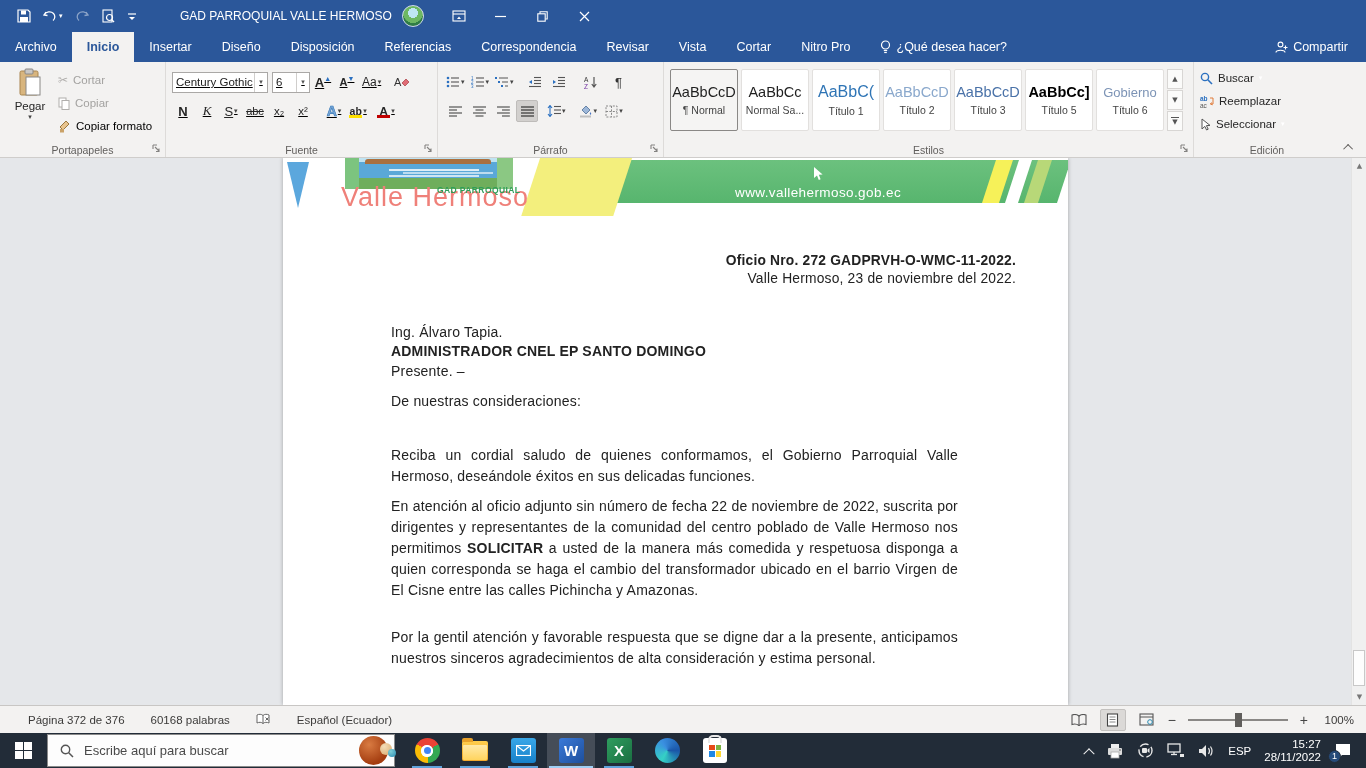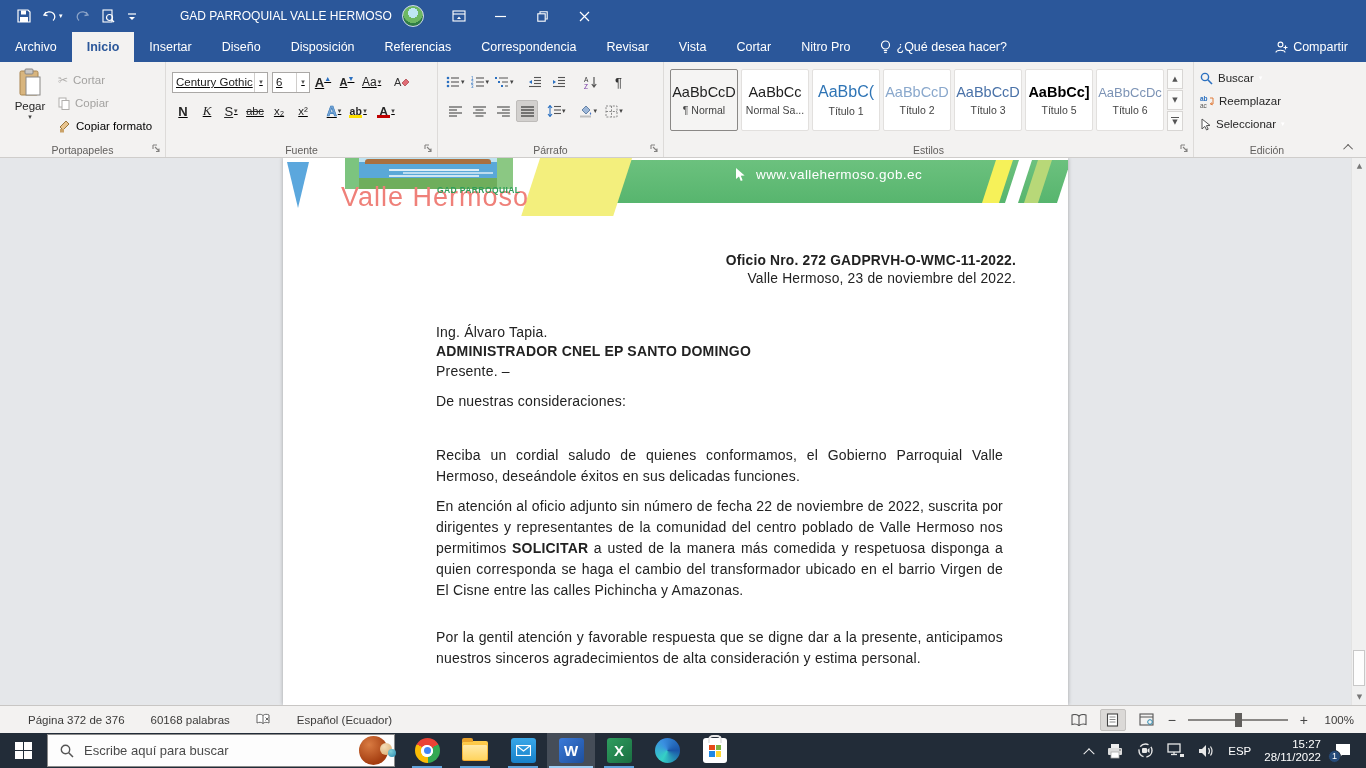--- a/index.html
+++ b/index.html
@@ -90,24 +90,24 @@
   .logo-pic:before { content:""; position:absolute; left:6px; right:6px; top:4px; height:5px; background:#a9703f; border-radius:3px 3px 0 0; }
   .logo-pic:after { content:""; position:absolute; left:30px; top:14px; width:90px; height:2px; background:rgba(255,255,255,.8); box-shadow:0 6px 0 rgba(255,255,255,.7), 14px 3px 0 rgba(255,255,255,.6); }
   .logo-title { position:absolute; left:58px; top:24px; font-size:27px; color:#ef8079; letter-spacing:1px; white-space:nowrap; }
   .logo-sub { position:absolute; left:154px; top:27px; font-size:8.5px; font-weight:bold; color:#2f9e59; letter-spacing:.4px; white-space:nowrap; }
   .band-green { position:absolute; left:270px; right:4px; top:2px; height:43px; background:linear-gradient(180deg,#6cc17e,#57b56e); transform:skewX(-18deg); }
   .band-yellow { position:absolute; left:248px; top:-6px; width:92px; height:68px; background:#f3ef7d; transform:skewX(-18deg); }
   .stripe { position:absolute; top:2px; height:43px; transform:skewX(-18deg); }
   .st-y { left:706px; width:17px; background:#f6f159; }
   .st-w { left:729px; width:13px; background:#ffffff; }
   .st-g { left:748px; width:14px; background:#b8d878; }
-  .band-text { position:absolute; left:452px; top:9px; color:#fff; font-size:13.5px; letter-spacing:.4px; display:flex; align-items:center; gap:10px; }
-
-  
-  .lettertext { color:#222; font-size:14px; letter-spacing:.2px;padding-left:45px; }
+  .band-text { position:absolute; left:452px; top:9px; color:#fff; font-size:13.5px; letter-spacing:.4px; display:flex; align-items:center; gap:4px;flex-direction:column; }
+
+  
+  .lettertext { color:#222; font-size:14px; letter-spacing:.2px; }
   .oficio-block { margin-top:36px; padding-right:52px; text-align:right; line-height:17.5px; font-size:13.8px; }
   .oficio-no { font-weight:bold; }
   .content { margin:36px 110px 0 108px; width:567px; }
   .addr { line-height:19.3px; }
   .addr .bold { font-weight:bold; }
   .salutation { margin-top:12px; }
   .para { text-align:justify; line-height:20.8px; }
   .p1 { margin-top:36px; }
   .p2 { margin-top:10px; }
   .p3 { margin-top:27px; }
@@ -530,21 +530,21 @@
         </div>
         <div class="stylechip">
           <span class="sprev" style="color:#4a72a8">AaBbCcD</span>
           <span class="slab">Título 3</span>
         </div>
         <div class="stylechip">
           <span class="sprev" style="color:#000;font-weight:bold">AaBbCc]</span>
           <span class="slab">Título 5</span>
         </div>
         <div class="stylechip">
-          <span class="sprev" style="color:#7c93b5;font-size:13px">AaBbCcDc</span>
+          <span class="sprev" style="color:#7c93b5;font-size:13px">Gobierno</span>
           <span class="slab">Título 6</span>
         </div>
       </div>
       <div class="stylescroll">
         <span class="sscr">▲</span>
         <span class="sscr">▼</span>
         <span class="sscr"><span style="width:8px;border-top:1px solid #555;margin-bottom:1px"></span>▼</span>
       </div>
       <div class="glabel">Estilos</div>
       <svg class="launcher" viewBox="0 0 10 10">

